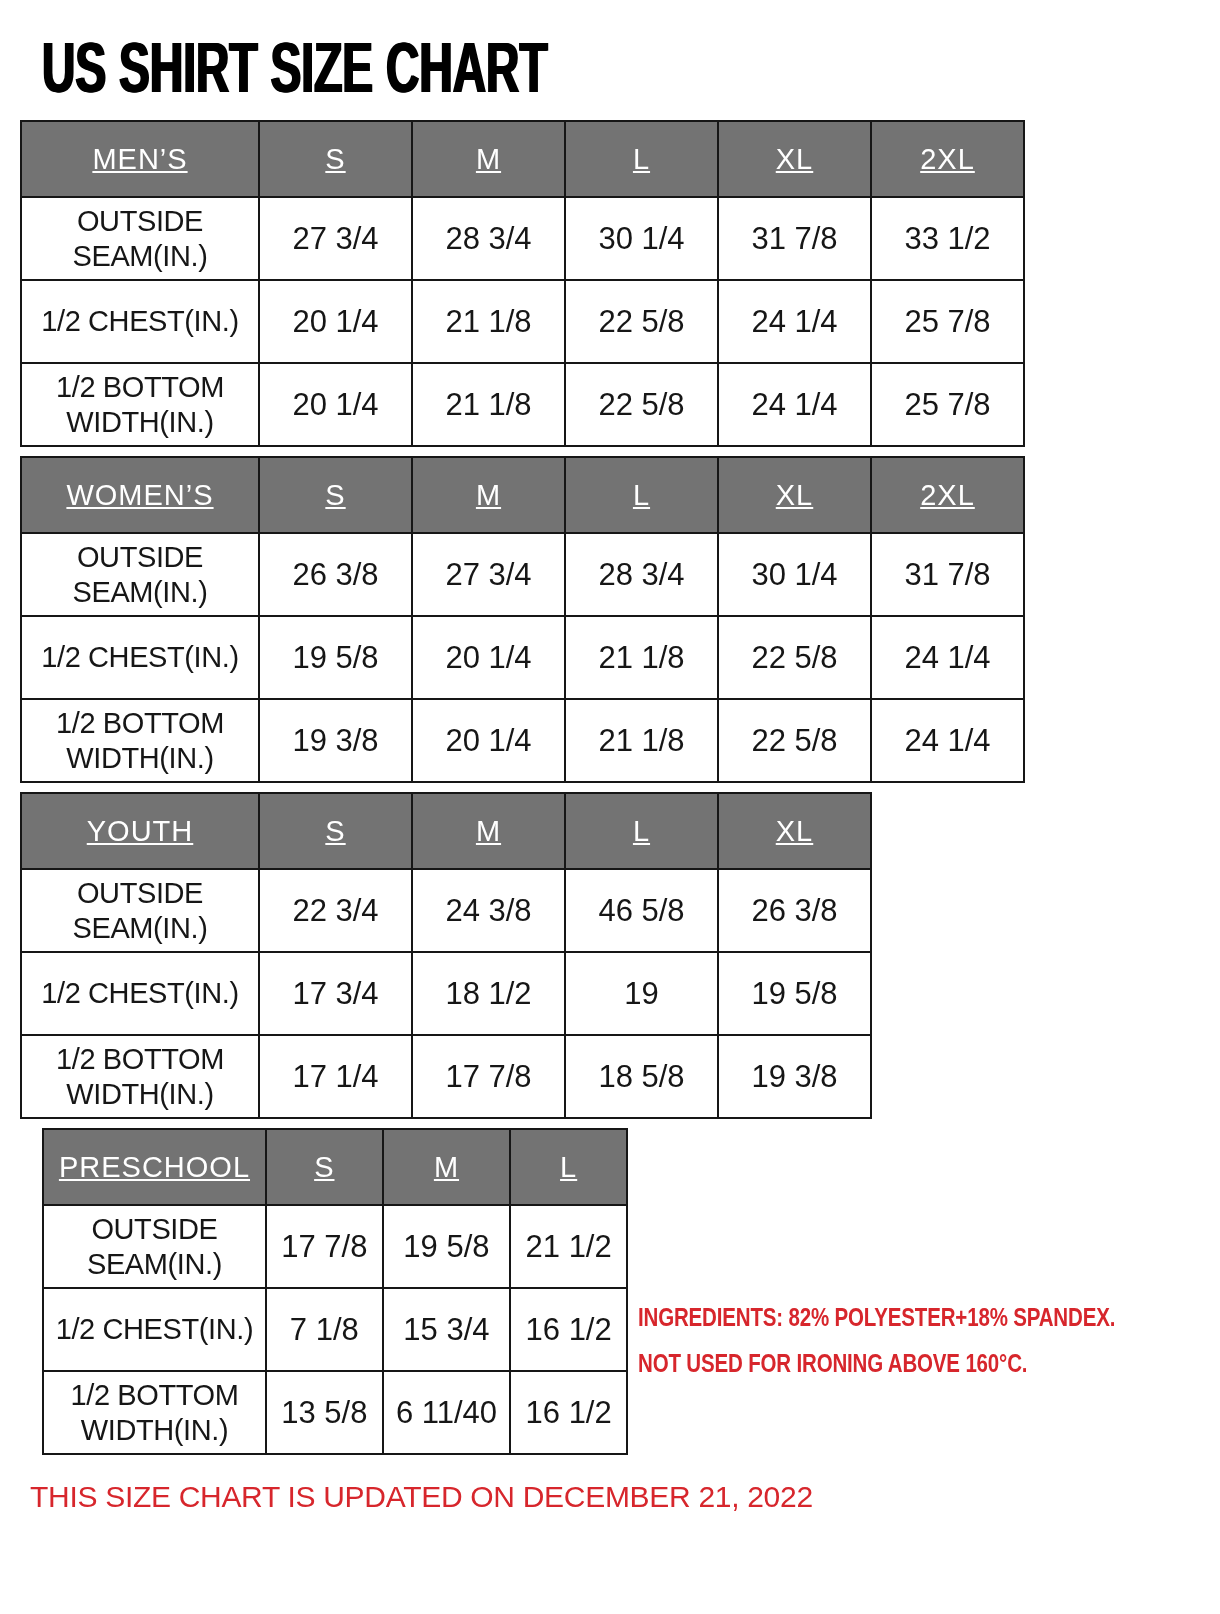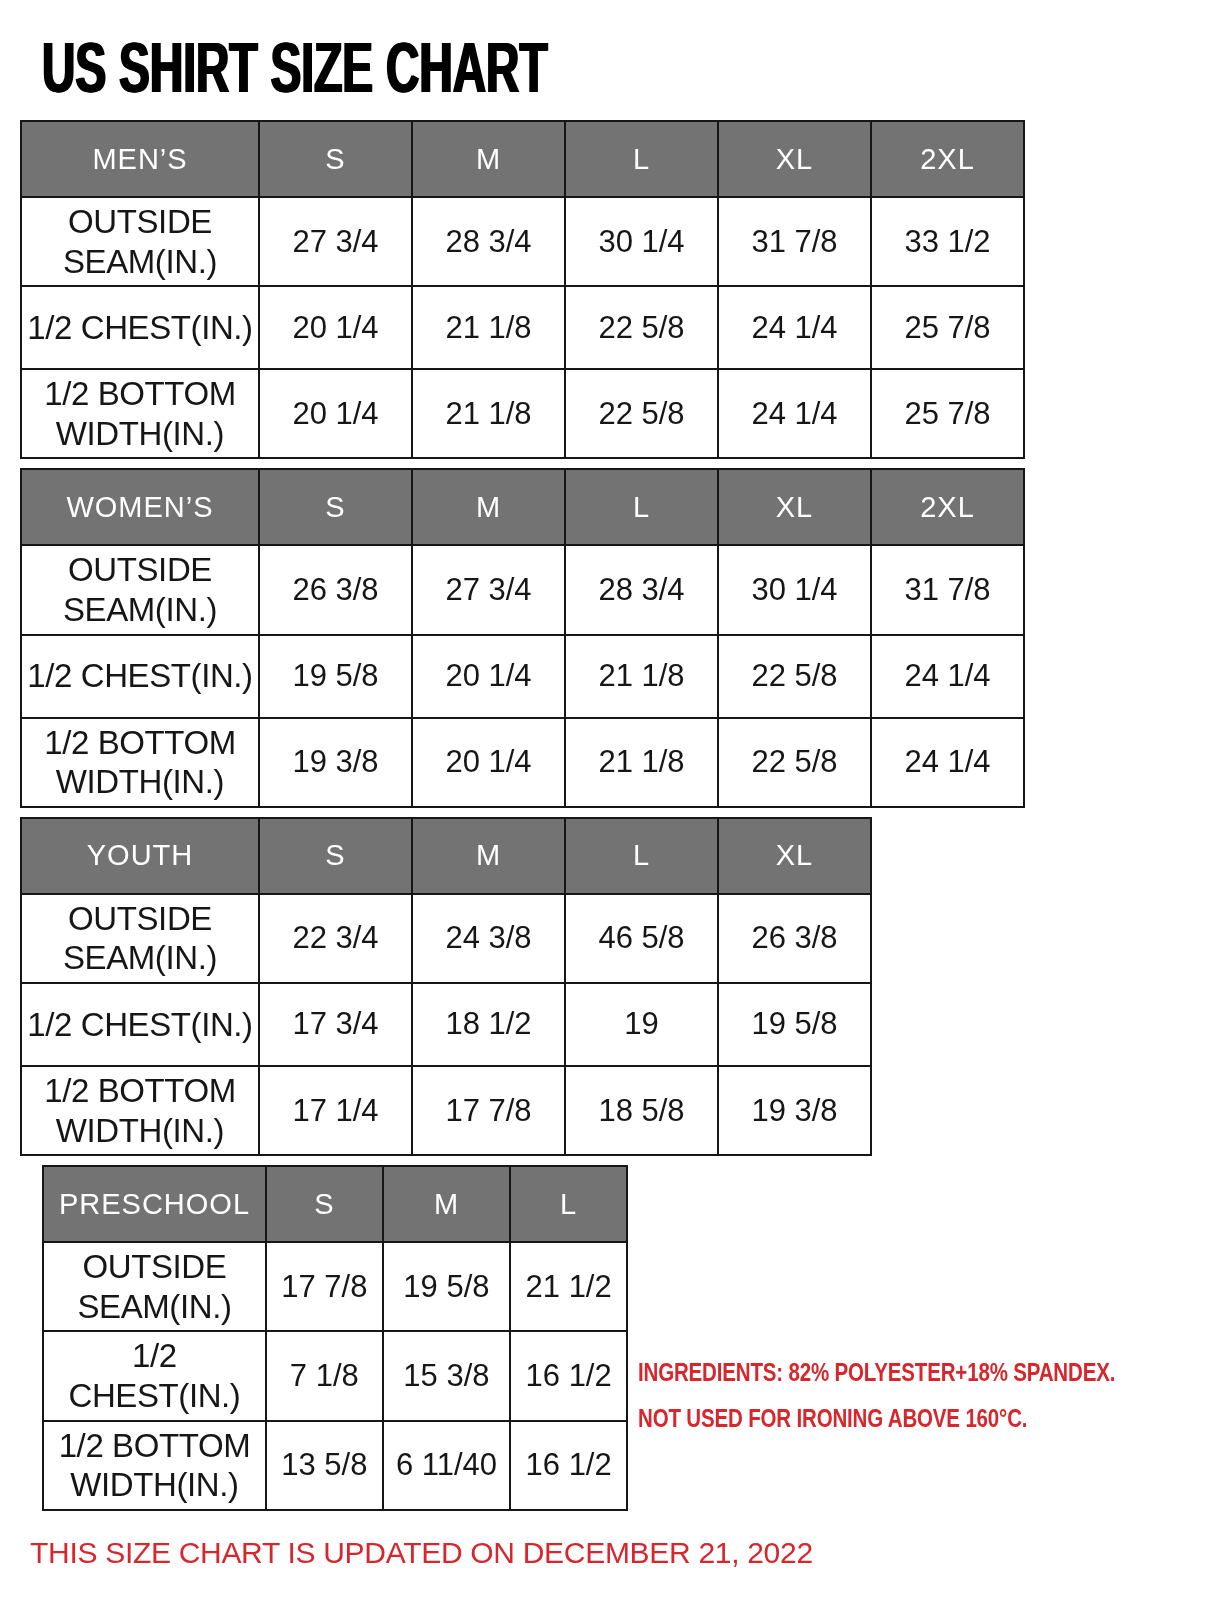--- a/index.html
+++ b/index.html
@@ -46,29 +46,30 @@
     text-align: center;
     vertical-align: middle;
   }
   .size-table thead th {
     background: #737373;
     color: #ffffff;
     font-weight: 400;
     font-size: 29px;
     height: 76px;
     letter-spacing: 1px;
+    text-decoration: underline;
   }
   .size-table tbody td {
     font-size: 31px;
     height: 83px;
     color: #161616;
     background: #ffffff;
   }
   .size-table td.row-label {
-    font-size: 33px;
+    font-size: 29px;
     line-height: 1.2;
     padding: 4px 2px;
     letter-spacing: -0.4px;
   }
 
   
   .bottom-row { display: flex; align-items: flex-end; padding-left: 22px; }
   .ingredients {
     color: #d7262c;
     font-weight: 700;
@@ -258,21 +259,21 @@
           <tbody>
             <tr>
               <td class="row-label">OUTSIDE SEAM(IN.)</td>
               <td>17 7/8</td>
               <td>19 5/8</td>
               <td>21 1/2</td>
             </tr>
             <tr>
               <td class="row-label">1/2 CHEST(IN.)</td>
               <td>7 1/8</td>
-              <td>15 3/8</td>
+              <td>15 3/4</td>
               <td>16 1/2</td>
             </tr>
             <tr>
               <td class="row-label">1/2 BOTTOM WIDTH(IN.)</td>
               <td>13 5/8</td>
               <td>6 11/40</td>
               <td>16 1/2</td>
             </tr>
           </tbody>
         </table>

